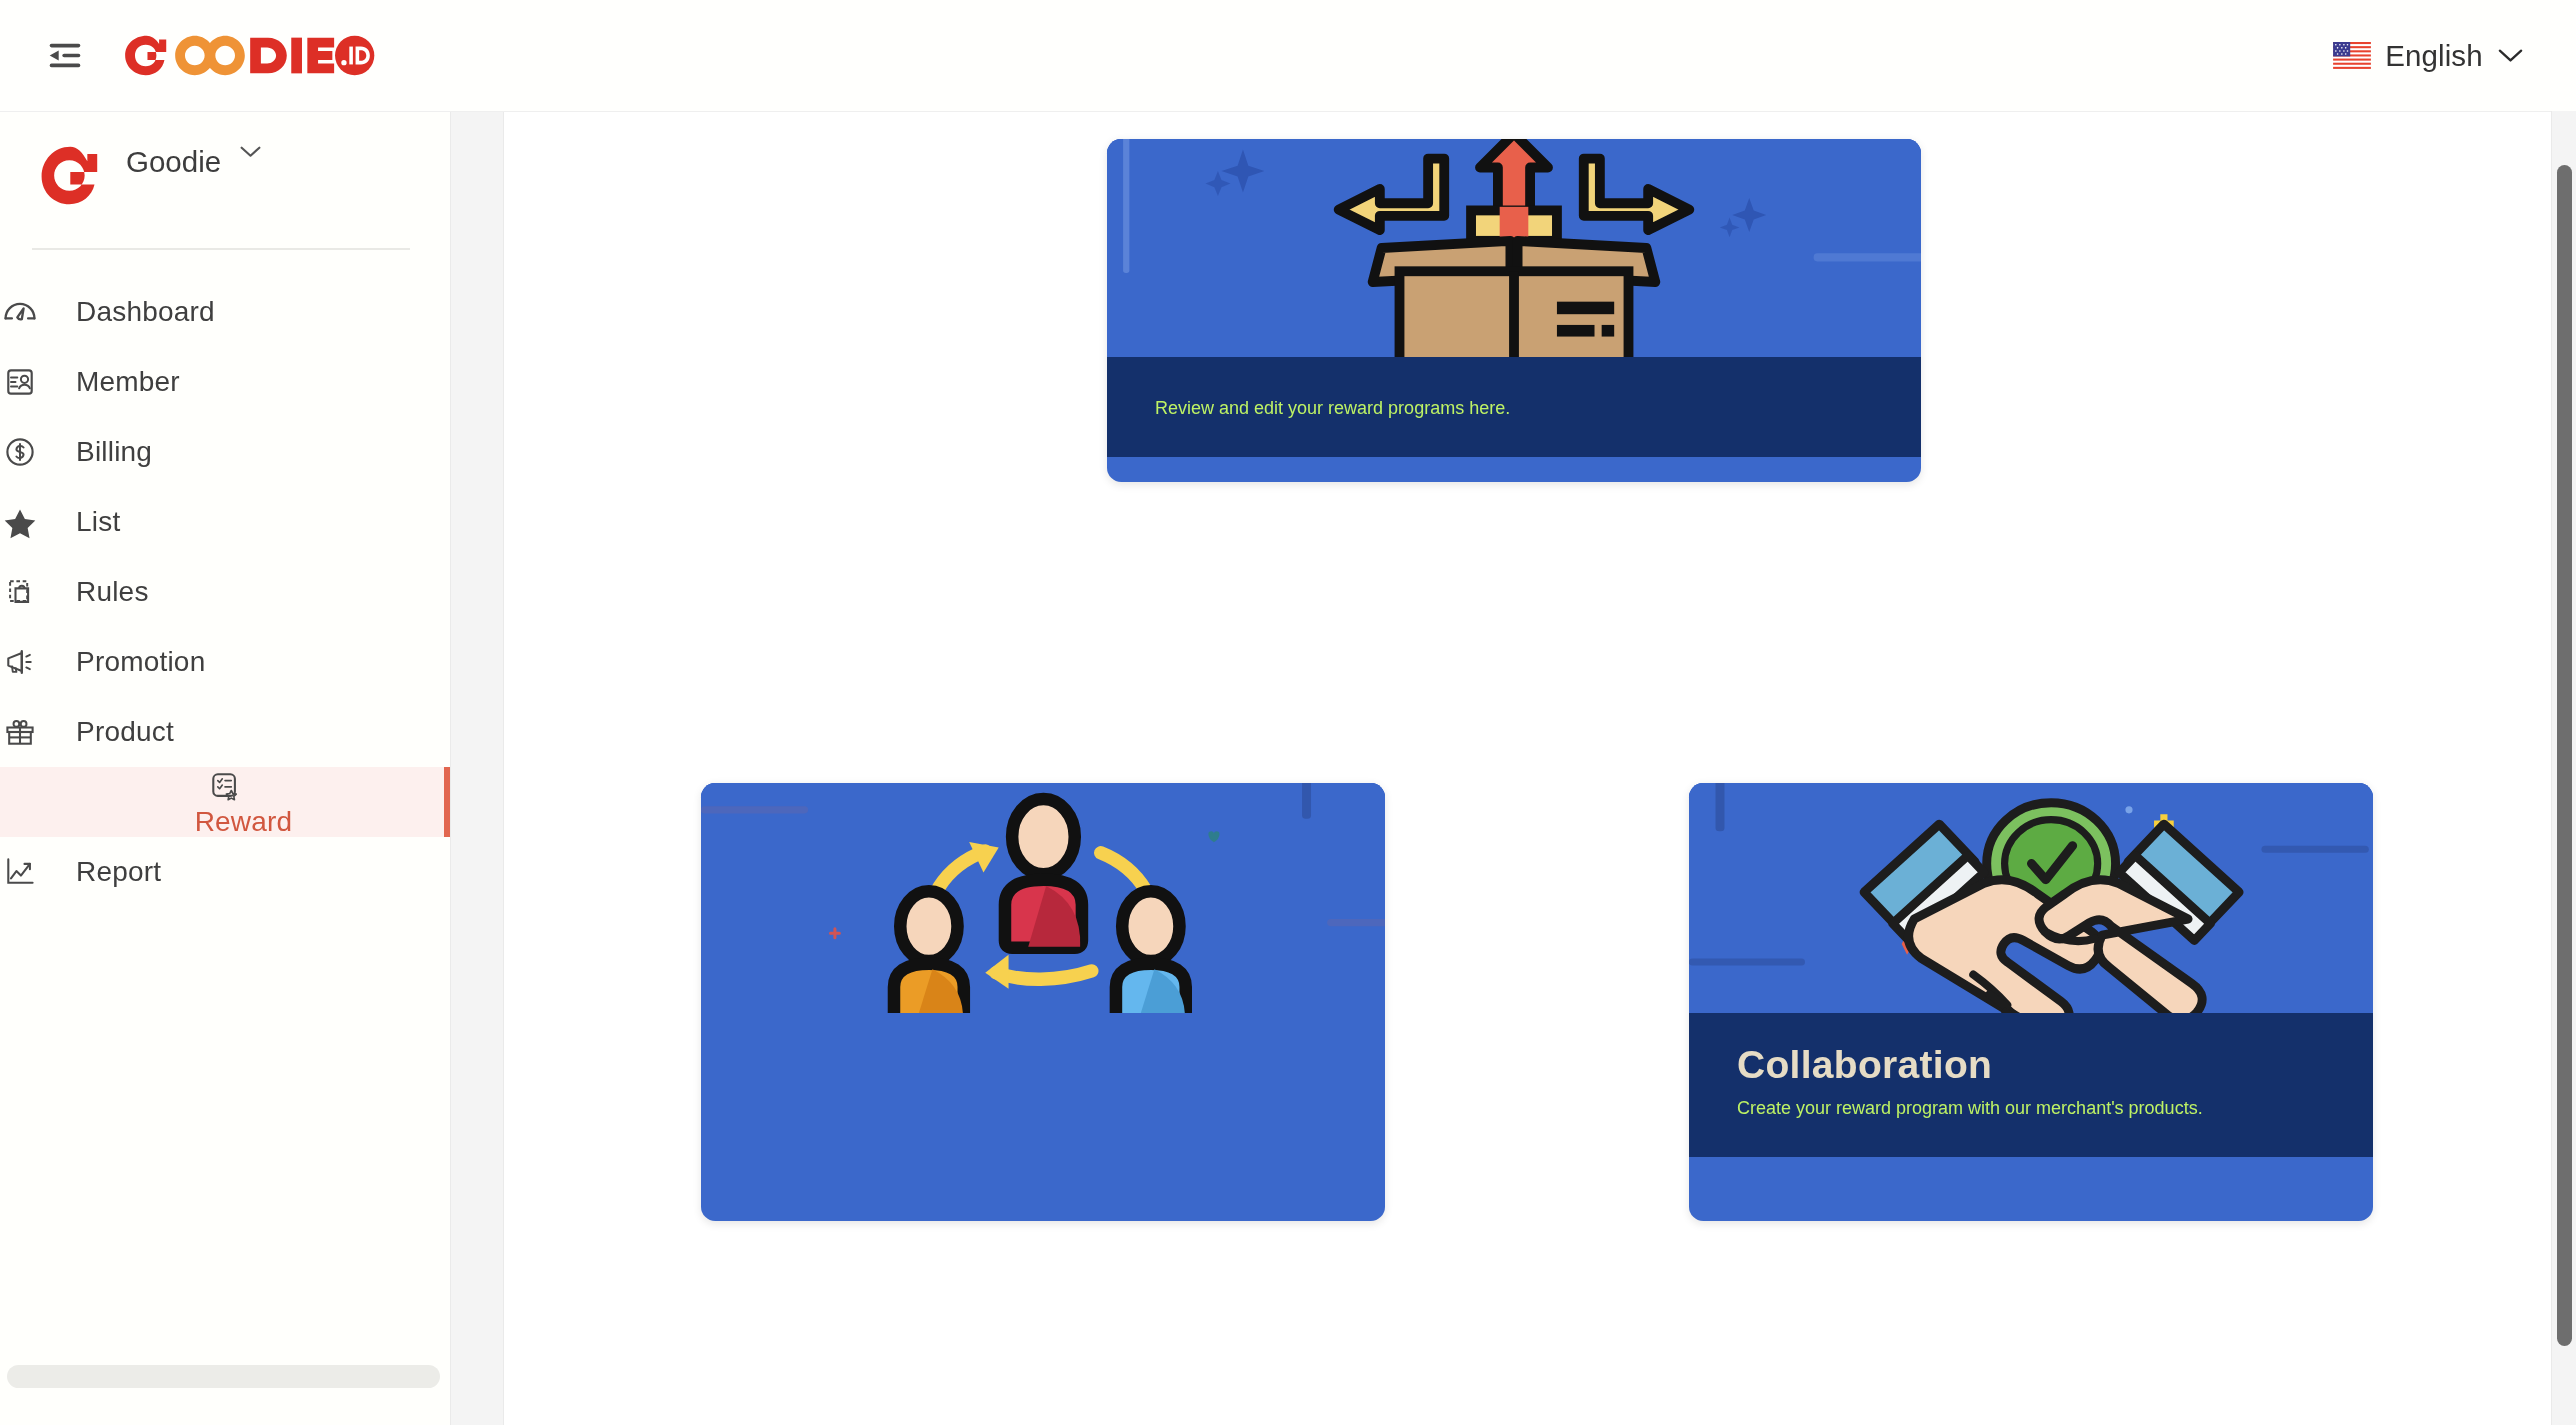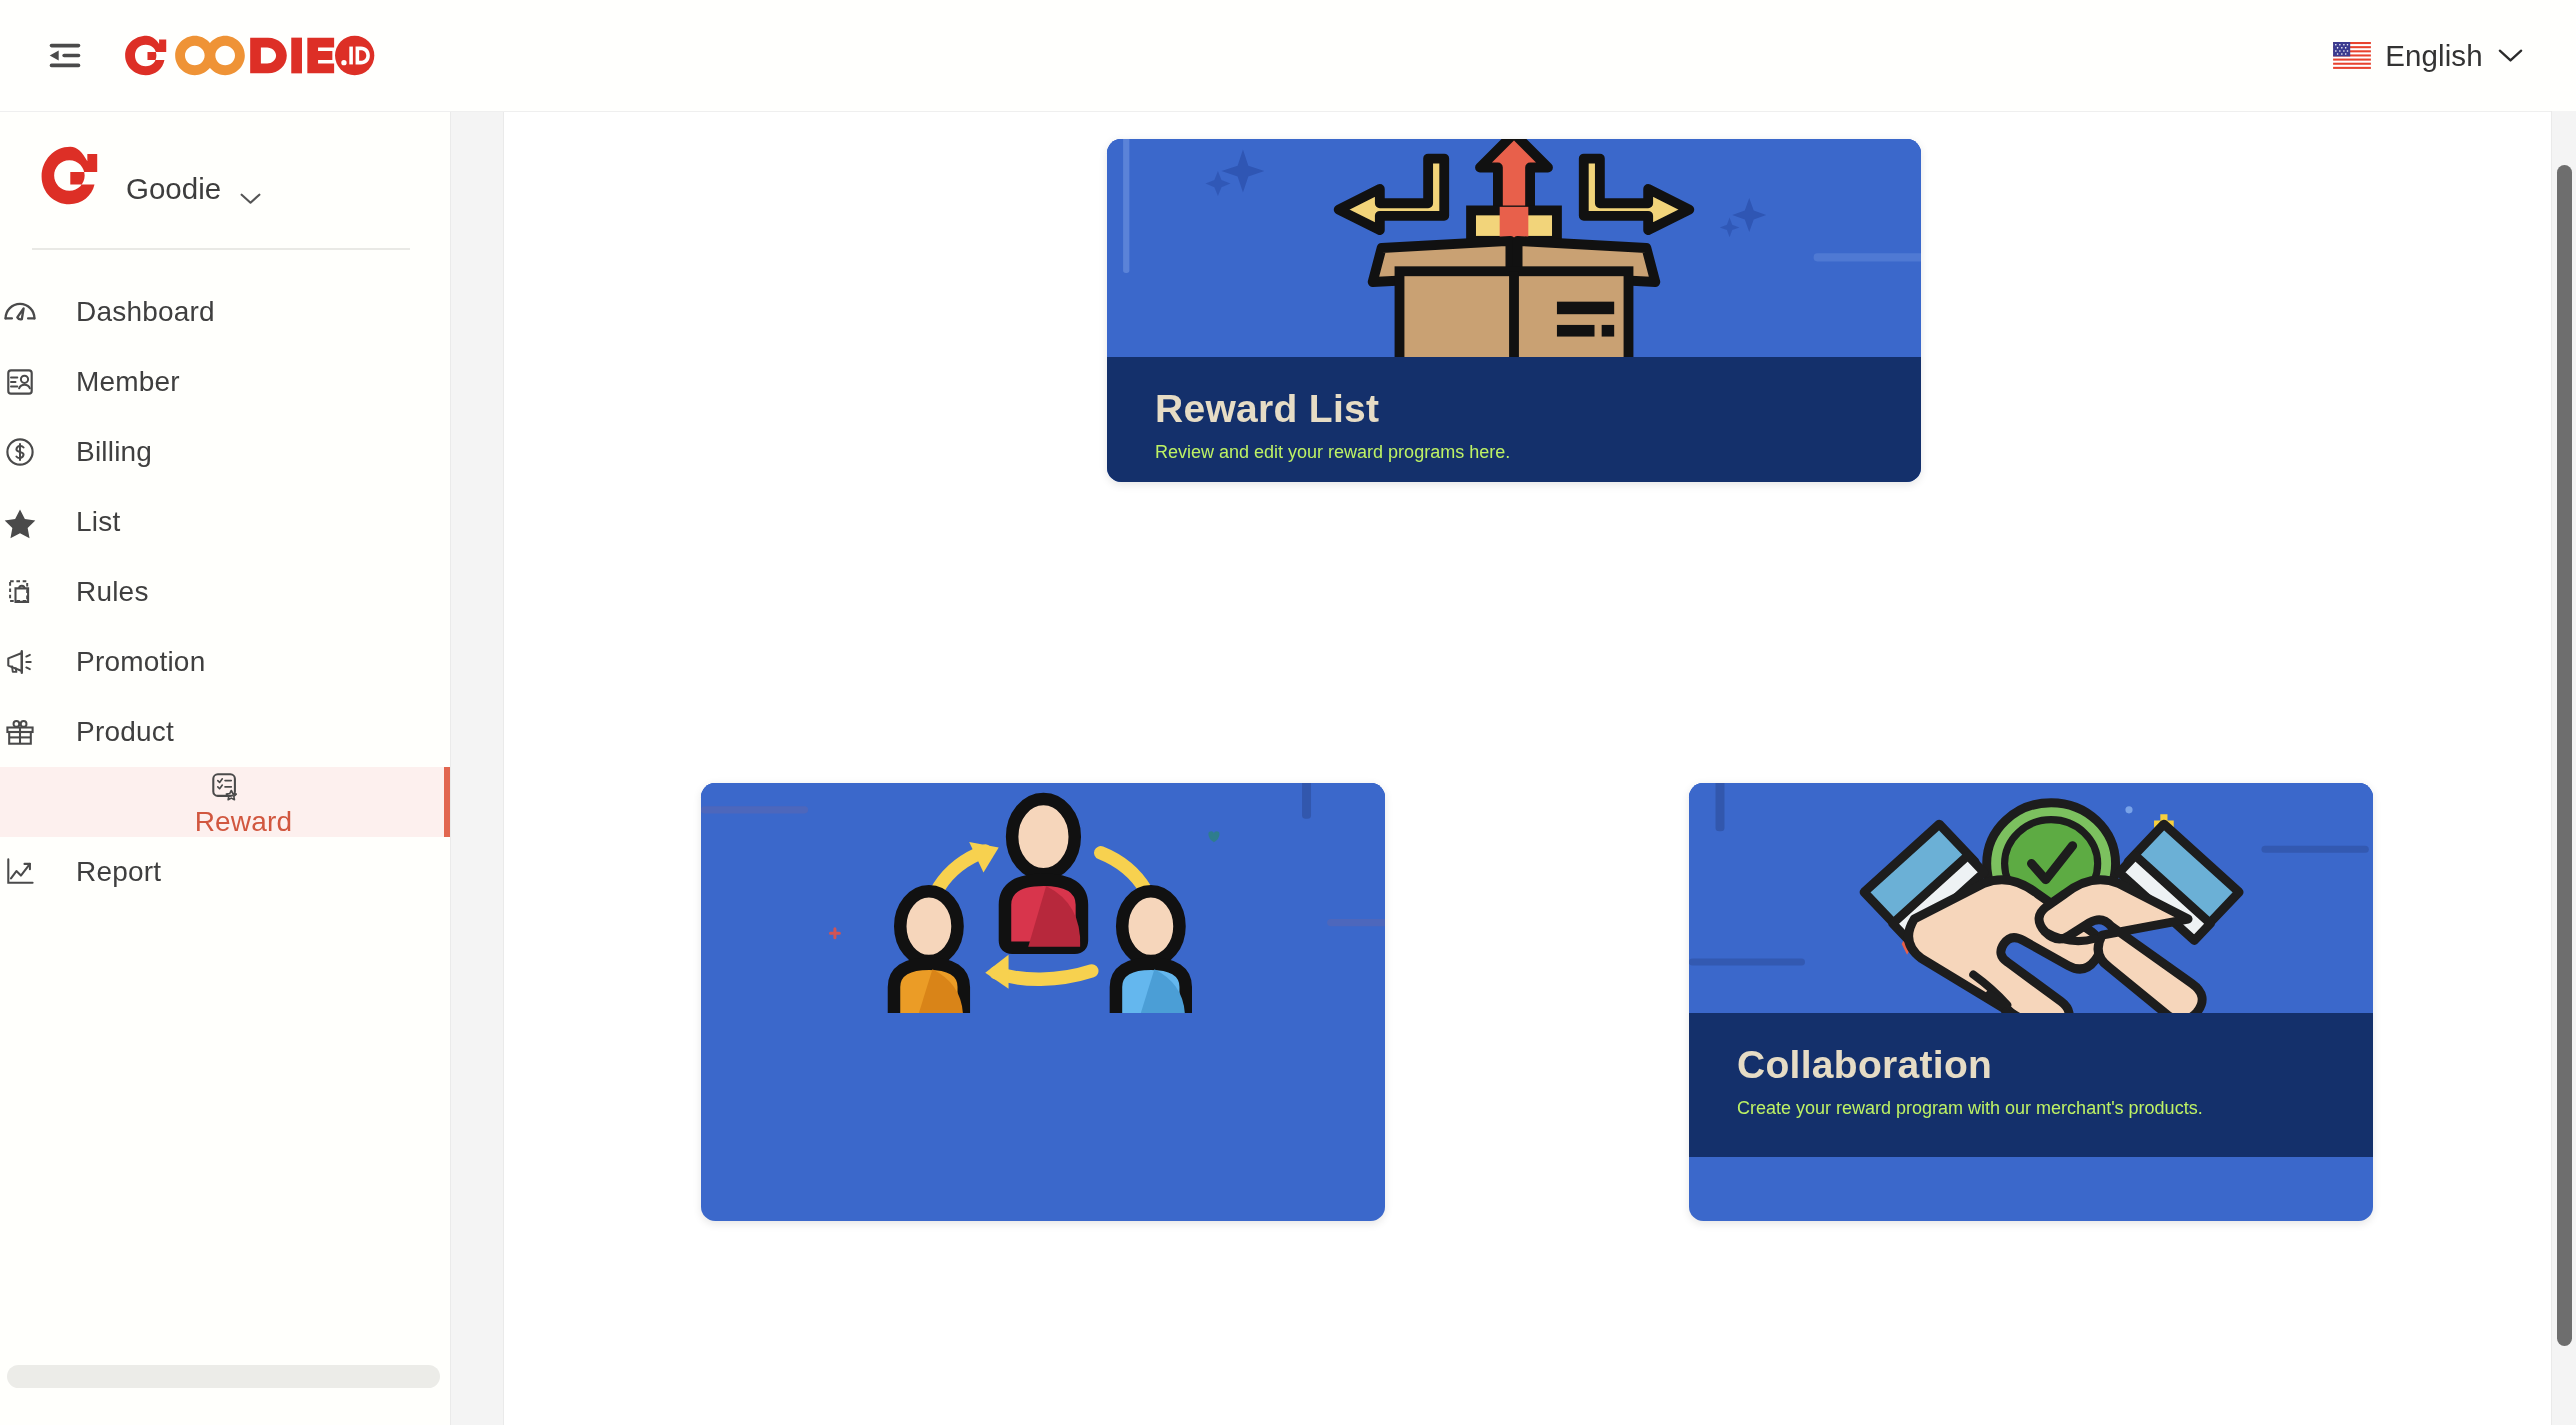--- a/index.html
+++ b/index.html
@@ -36,21 +36,21 @@
   .chev { display: block; }
 
   
   .sidebar {
     position: absolute; left: 0; top: 111px;
     width: 450px; height: 1315px;
     background: #fffffc;
     z-index: 20;
   }
   .org-row {
-    display: flex; align-items: flex-end;
+    display: flex; align-items: flex-start;
     padding: 34px 0 0 38px; cursor: pointer;
   }
   .org-avatar { width: 61px; height: 61px; flex: 0 0 61px; }
   .org-name { font-size: 29.5px; color: #3d3d3d; margin-left: 27px; }
   .org-chev { margin-left: 18px; }
   .sb-divider {
     height: 1.8px; background: #e9e9e5;
     margin: 42px 40px 0 32px;
   }
   .nav { margin-top: 27px; }
@@ -393,21 +393,20 @@
 
             <rect x="-128" y="148" width="256" height="110" fill="#c9a173" stroke="#111111" stroke-width="11"></rect>
             <path d="M0 148 V258" stroke="#111111" stroke-width="11"></path>
             <rect x="48" y="182" width="64" height="14" fill="#111111"></rect>
             <rect x="48" y="208" width="42" height="13" fill="#111111"></rect>
             <rect x="98" y="208" width="14" height="13" fill="#111111"></rect>
           </g>
         </svg>
       </div>
       <div class="card-body">
-        <div class="card-title">Reward List</div>
         <div class="card-desc">Review and edit your reward programs here.</div>
       </div>
     </div>
 
     <div class="card" id="card-own-product">
       <div class="card-art">
         <svg viewBox="0 0 765 257" preserveAspectRatio="xMidYMid slice">
           <rect width="765" height="257" fill="#3b68cb"></rect>
 
           <rect x="672" y="-8" width="10" height="48" rx="4" fill="#3257ad"></rect>

